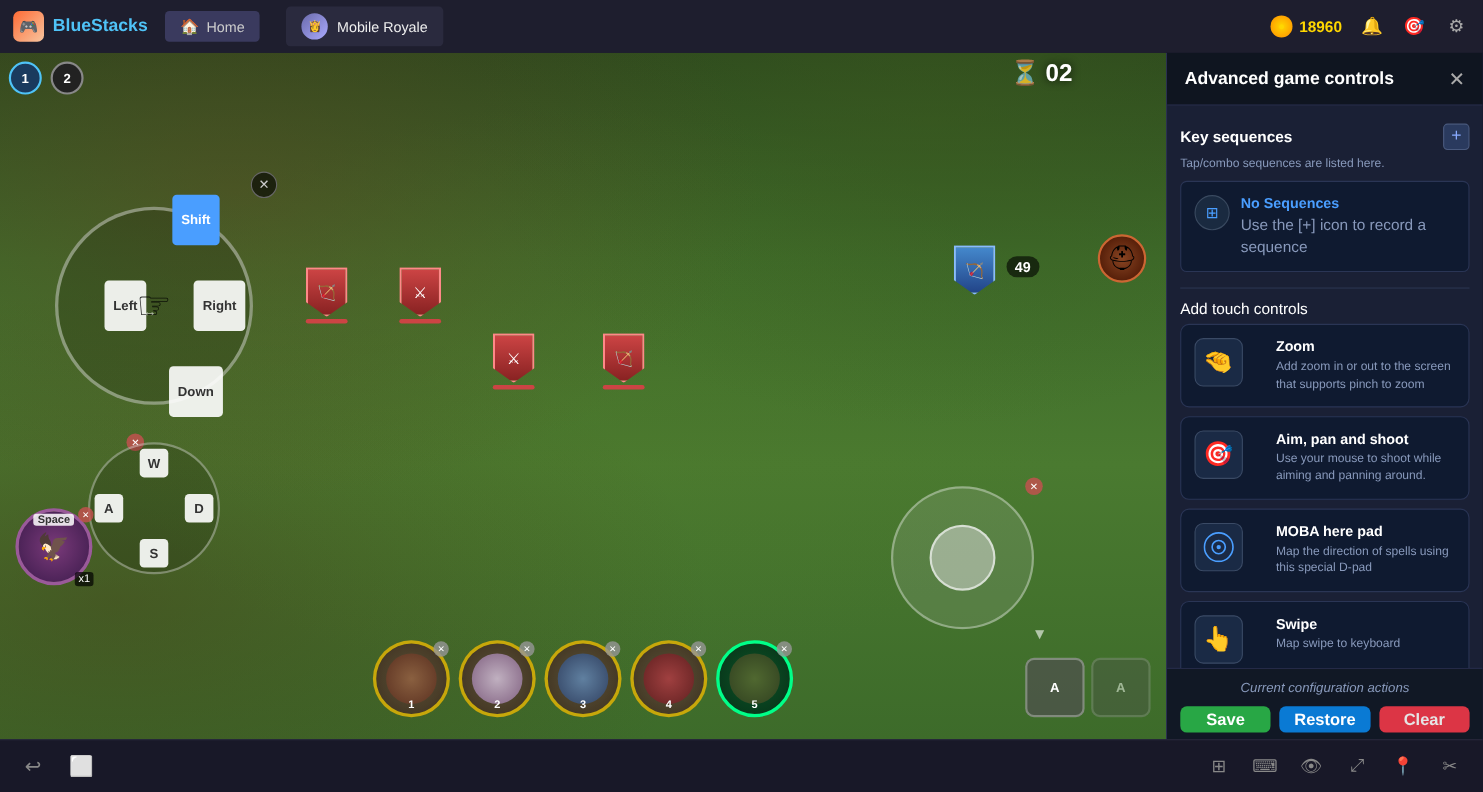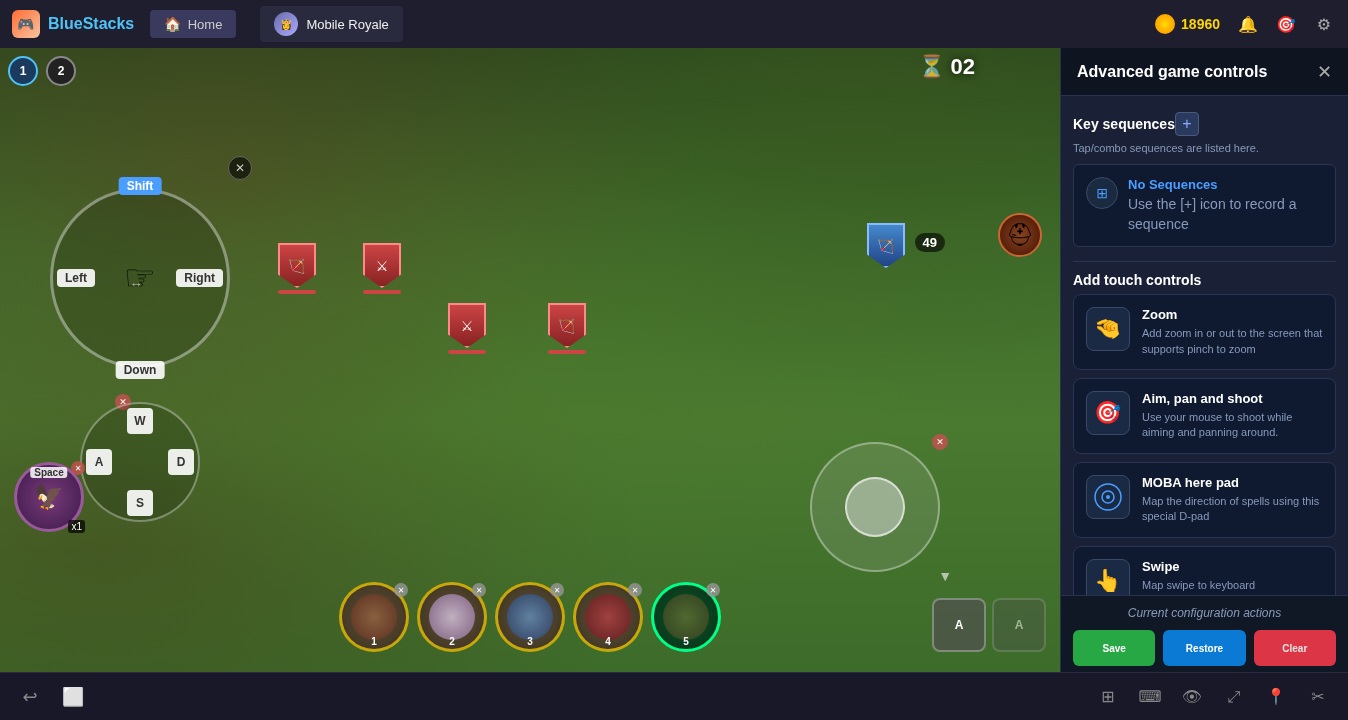--- a/index.html
+++ b/index.html
@@ -77,24 +77,25 @@
       width: 180px; height: 180px;
       border: 3px solid rgba(255,255,255,0.4);
       border-radius: 50%;
       position: relative;
       background: rgba(0,0,0,0.15);
     }
     .dpad-label {
       position: absolute;
       background: rgba(255,255,255,0.9);
       border-radius: 4px;
-      padding: 2px 8px;
+      padding: 16px 8px;
       font-size: 12px;
       font-weight: bold;
       color: #333;
+      margin-left: 38px;
     }
     .dpad-label.top { top: -14px; left: 50%; transform: translateX(-50%); background: #4a9eff; color: white; }
     .dpad-label.left { left: 4px; top: 50%; transform: translateY(-50%); }
     .dpad-label.right { right: 4px; top: 50%; transform: translateY(-50%); }
     .dpad-label.bottom { bottom: -14px; left: 50%; transform: translateX(-50%); }
     .dpad-hand {
       position: absolute; top: 50%; left: 50%; transform: translate(-50%, -50%);
       font-size: 36px; opacity: 0.8;
     }
 
@@ -244,21 +245,21 @@
     }
     .panel-title { color: white; font-size: 16px; font-weight: 600; }
     .panel-close { color: #aaa; font-size: 18px; cursor: pointer; }
 
     .panel-body { flex: 1; overflow-y: auto; padding: 12px; }
     .panel-body::-webkit-scrollbar { width: 4px; }
     .panel-body::-webkit-scrollbar-thumb { background: #3a4060; border-radius: 2px; }
 
     
     .section-header {
-      display: flex; align-items: center; justify-content: flex-start;
+      display: flex; align-items: center; justify-content: space-between;
       margin-bottom: 6px; margin-top: 4px;
     }
     .section-title { color: white; font-size: 14px; font-weight: 600; }
     .section-subtitle { color: #8899bb; font-size: 11px; margin-bottom: 10px; }
     .add-btn {
       width: 24px; height: 24px;
       background: #2a3a5e;
       border: 1px solid #4a5a7e;
       border-radius: 4px;
       color: #88aaff; font-size: 16px;
@@ -286,21 +287,21 @@
       display: flex; align-items: center; justify-content: center;
       color: #4a9eff; font-size: 14px;
     }
     .no-seq-title { color: #4a9eff; font-size: 13px; font-weight: 600; margin-bottom: 3px; }
     .no-seq-desc { color: #8899bb; font-size: 14px; line-height: 1.4; }
 
     
     .divider { height: 1px; background: #2a3550; margin: 10px 0; }
 
     
-    .touch-section-title { color: white; font-size: 14px; font-weight: 700; margin-bottom: 6px; }
+    .touch-section-title { color: white; font-size: 14px; font-weight: 400; margin-bottom: 6px; }
     .touch-section-sub { color: #8899bb; font-size: 11px; margin-bottom: 12px; line-height: 1.4; }
 
     .control-item {
       background: #0f1a30;
       border: 1px solid #2a3555;
       border-radius: 8px;
       padding: 12px;
       display: flex;
       align-items: flex-start;
       gap: 12px;
@@ -310,38 +311,38 @@
 
     .control-icon {
       width: 44px; height: 44px;
       flex-shrink: 0;
       background: #1a2a45;
       border: 1px solid #3a4a65;
       border-radius: 8px;
       display: flex; align-items: center; justify-content: center;
       font-size: 22px; color: #88aaff;
     }
-    .control-info { flex: 1; }
+    .control-info { flex: 1; margin-left: 18px; }
     .control-name { color: white; font-size: 13px; font-weight: 600; margin-bottom: 4px; }
     .control-desc { color: #8899bb; font-size: 11px; line-height: 1.4; }
 
     
     .config-section {
       background: #111825;
       border-top: 1px solid #2a3050;
       padding: 10px 12px 6px;
     }
     .config-title { color: #8899bb; font-size: 12px; margin-bottom: 10px; text-align: center; font-style: italic; }
 
     .action-buttons {
       display: flex; gap: 8px;
     }
     .action-btn {
-      flex: 1; height: 36px; border: none; border-radius: 6px;
-      font-size: 10px; font-weight: 600; cursor: pointer;
+      flex: 1; height: 24px; border: none; border-radius: 6px;
+      font-size: 15px; font-weight: 600; cursor: pointer;
       display: flex; align-items: center; justify-content: center;
     }
     .btn-save { background: #28a745; color: white; }
     .btn-restore { background: #0a7ad4; color: white; }
     .btn-clear { background: #dc3545; color: #e5e5e5; }
 
     
     .taskbar {
       height: 48px;
       background: #181828;

